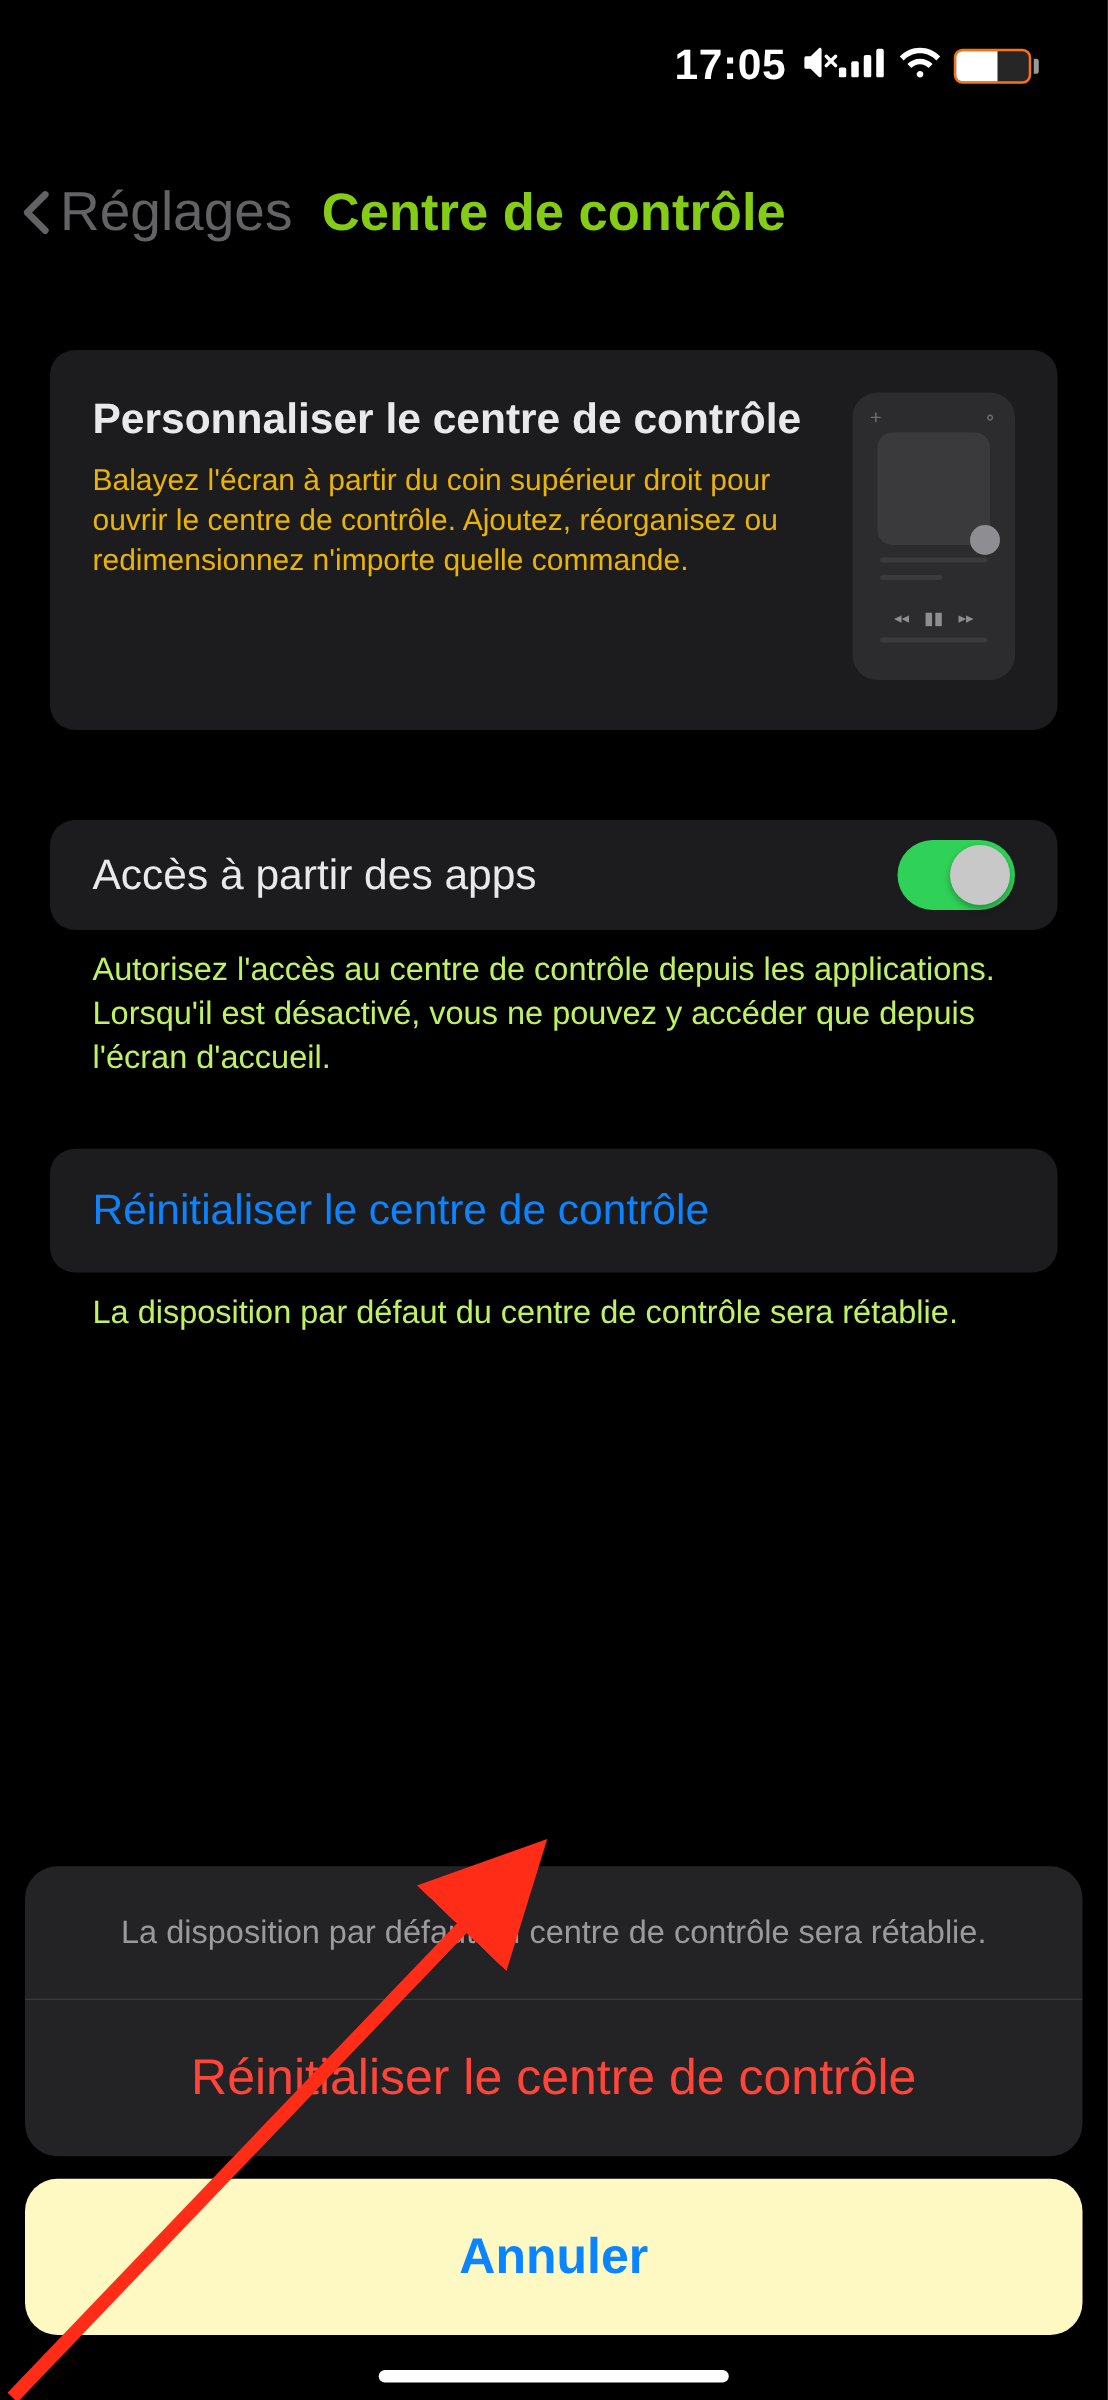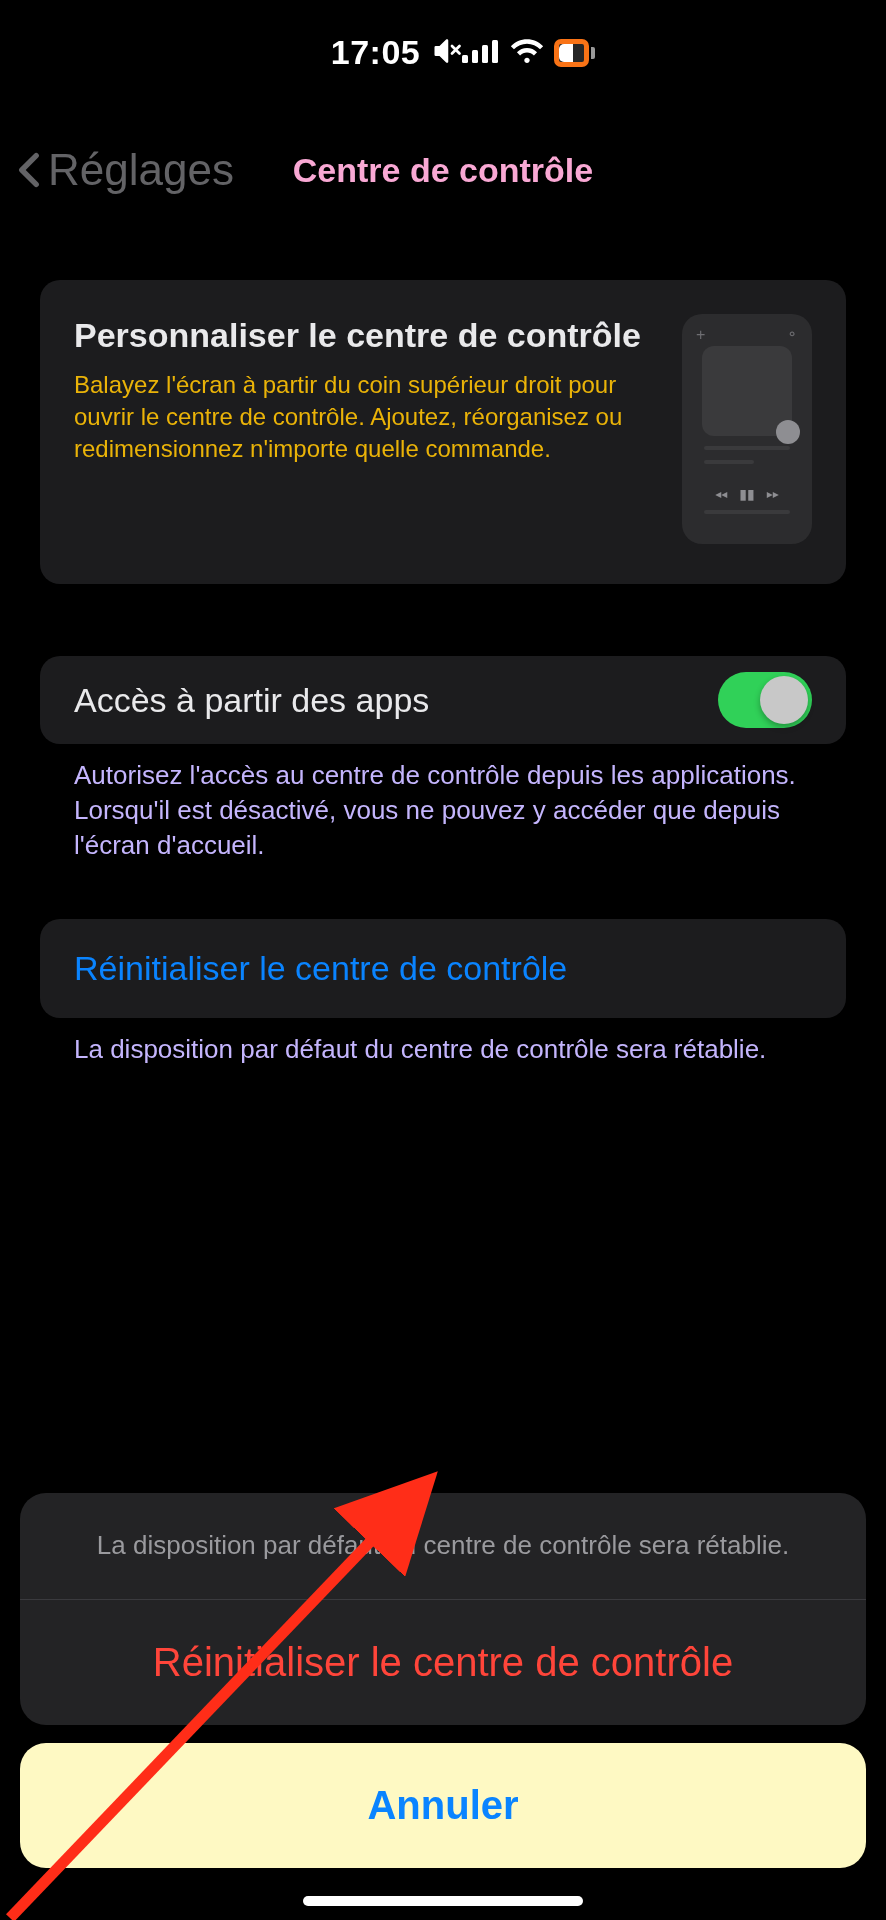--- a/index.html
+++ b/index.html
@@ -1,47 +1,47 @@
 <!DOCTYPE html>
 <html><head>
 <meta charset="utf-8">
 <style>
   * { box-sizing: border-box; margin: 0; padding: 0; }
   html, body { width: 886px; height: 1920px; background: #000; font-family: -apple-system, "Helvetica Neue", Arial, sans-serif; color: #fff; overflow: hidden; position: relative; }
-  .status-bar { position: absolute; top: 0; left: 0; right: 0; height: 90px; display: flex; align-items: center; justify-content: center; padding: 15px 55px 0 95px; }
+  .status-bar { position: absolute; top: 0; left: 0; right: 0; height: 90px; display: flex; align-items: center; justify-content: flex-end; padding: 15px 55px 0 95px; }
   .status-left { display: flex; align-items: center; gap: 12px; }
   .status-time { font-size: 34px; font-weight: 600; letter-spacing: 0.5px; }
   .status-right { display: flex; align-items: center; gap: 10px; }
   .battery { display: flex; align-items: center; }
-  .battery-body { width: 35px; height: 28px; border: 5px solid #f97316; border-radius: 7px; position: relative; background: rgba(255,255,255,0.15); display:flex; align-items:center; justify-content:center;}
+  .battery-body { width: 62px; height: 28px; border: 2px solid #f97316; border-radius: 7px; position: relative; background: rgba(255,255,255,0.15); display:flex; align-items:center; justify-content:center;}
   .battery-fill { position: absolute; left: 0; top: 0; bottom: 0; width: 57%; background: #fff; border-radius: 5px 0 0 5px; }
   .battery-text { position: relative; font-size: 18px; font-weight: 700; color: #000; mix-blend-mode: difference; }
   .battery-tip { width: 4px; height: 12px; background: rgba(255,255,255,0.6); border-radius: 0 2px 2px 0; margin-left: 2px; }
   .nav-bar { position: absolute; top: 135px; left: 0; right: 0; height: 70px; display: flex; align-items: center; }
   .nav-back { display: flex; align-items: center; gap: 8px; margin-left: 18px; color: #636366; font-size: 44px; }
-  .nav-title { position: absolute; left: 50%; transform: translateX(-50%); font-size: 34px; font-weight: 600; color: #f9a8d4; }
+  .nav-title { position: absolute; left: 50%; transform: translateX(-50%); font-size: 42px; font-weight: 600; color: #84cc16; }
   .content { position: absolute; top: 280px; left: 40px; right: 40px; }
   .cell-group { background: #1c1c1e; border-radius: 20px; margin-bottom: 0; }
   .intro-cell { display: flex; padding: 34px 34px 40px 34px; gap: 15px; align-items:flex-start;}
   .intro-text { flex: 1; }
   .intro-title { font-size: 34px; font-weight: 600; color: #e9e9eb; line-height: 1.25; margin-bottom: 12px; }
   .intro-desc { font-size: 24px; color: #eab308; line-height: 1.35; }
   .phone-mock { width: 130px; height: 230px; background: #2c2c2e; border-radius: 20px; flex-shrink: 0; position: relative; padding: 14px 10px; }
   .phone-plus { position: absolute; top: 12px; left: 14px; color: #6e6e72; font-size: 16px; }
   .phone-dots { position: absolute; top: 12px; right: 14px; color: #6e6e72; font-size: 14px; }
   .widget { width: 90px; height: 90px; background: #3a3a3c; border-radius: 12px; margin: 18px auto 0 auto; position: relative; }
   .widget-handle { position: absolute; right: -8px; bottom: -8px; width: 24px; height: 24px; background: #8e8e92; border-radius: 50%; }
   .playback { display: flex; justify-content: center; gap: 12px; margin-top: 22px; color: #8e8e92; font-size: 12px; align-items:center;}
   .pline { height:4px; background:#3a3a3c; border-radius:2px; margin: 10px 12px 0 12px;}
   .pline.short { width:50px; margin-left:12px;}
   .toggle-cell { display: flex; align-items: center; justify-content: space-between; padding: 16px 34px; }
   .toggle-label { font-size: 34px; color: #e9e9eb; }
   .switch { width: 94px; height: 56px; background: #30d158; border-radius: 30px; position: relative; }
   .switch-knob { position: absolute; right: 4px; top: 4px; width: 48px; height: 48px; background: #c8c8c8; border-radius: 50%; box-shadow: 0 3px 6px rgba(0,0,0,0.3);}
-  .footer-note { font-size: 26px; color: #c4b5fd; line-height: 1.35; padding: 14px 34px 0 34px; }
+  .footer-note { font-size: 26px; color: #bef264; line-height: 1.35; padding: 14px 34px 0 34px; }
   .link-cell { padding: 30px 34px; font-size: 34px; color: #0a84ff; }
   .spacer-72 { height: 72px; }
   .spacer-56 { height: 56px; }
   
   .action-sheet { position: absolute; bottom: 52px; left: 20px; right: 20px; }
   .sheet-group { background: #232325; border-radius: 26px; overflow: hidden; margin-bottom: 18px; }
   .sheet-message { text-align: center; font-size: 26px; color: #9a9a9e; padding: 36px 34px; border-bottom: 1px solid rgba(120,120,128,0.28); line-height:1.3;}
   .sheet-button { text-align: center; font-size: 40px; padding: 40px 20px; }
   .sheet-destructive { color: #ff453a; }
   .sheet-cancel { background: #fef9c3; border-radius: 26px; text-align: center; font-size: 40px; font-weight: 600; color: #0a84ff; padding: 40px 20px; }

